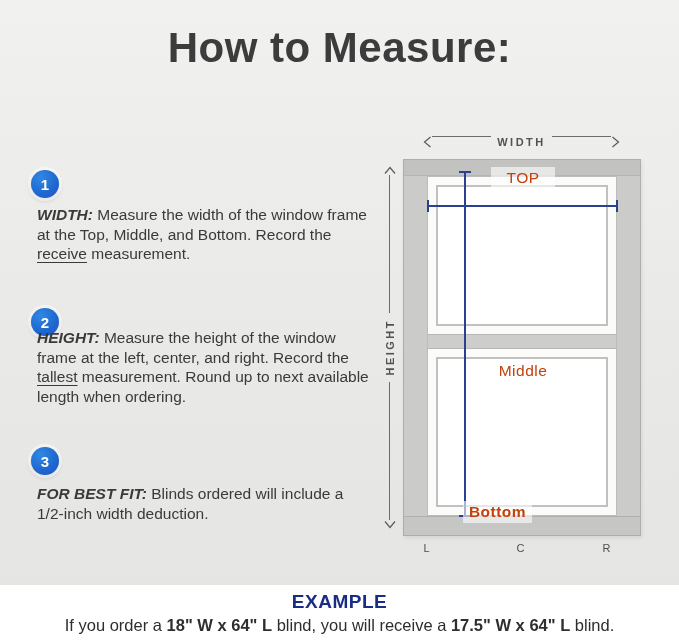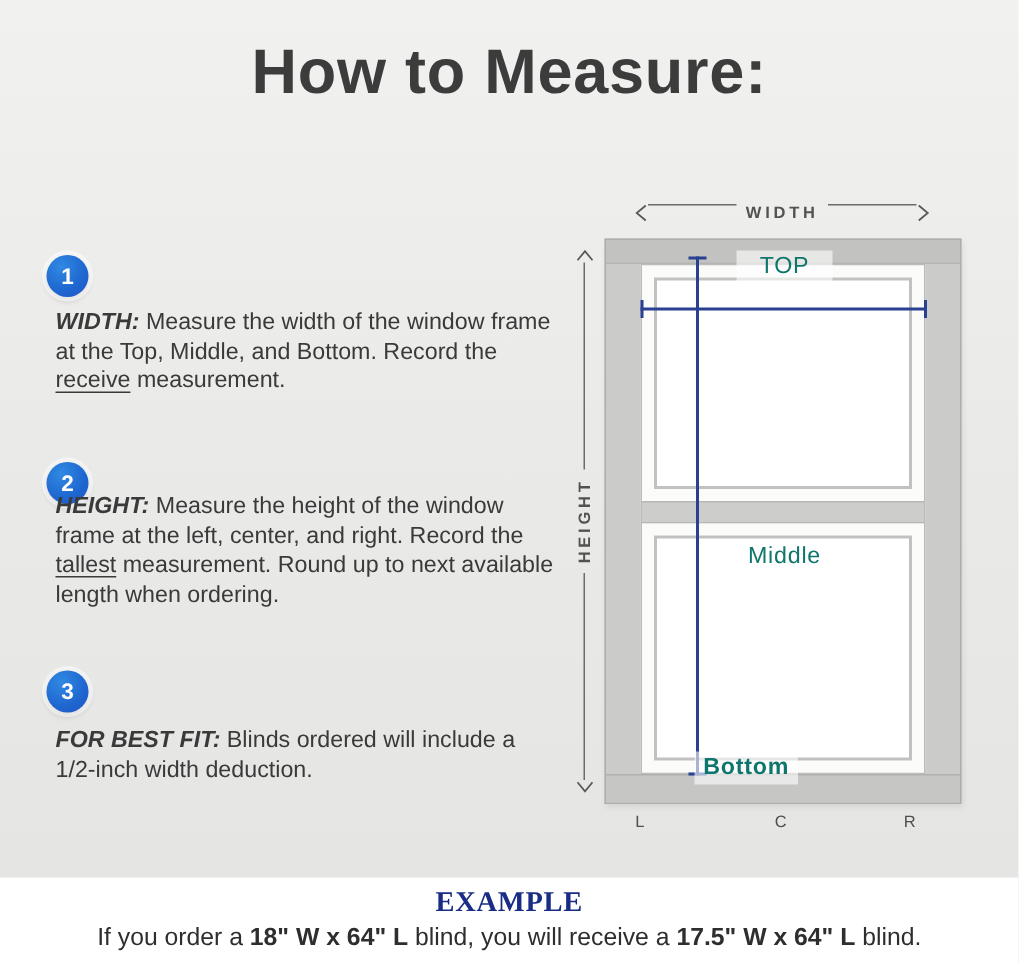--- a/index.html
+++ b/index.html
@@ -80,21 +80,21 @@
   .measure-hline::before, .measure-hline::after {
     content: ""; position: absolute; top: -5px; width: 2px; height: 12px;
     background: var(--measure-line-navy,#2a4191);
   }
   .measure-hline::before { left: 0; }
   .measure-hline::after { right: 0; }
 
   
   .pos-label {
     background: rgba(255,255,255,0.6);
-    font-size: 15.5px; color: #0f766e; text-align: center;
+    font-size: 15.5px; color: #c2410c; text-align: center;
     display: flex; align-items: center; justify-content: center;
     height: 22px; letter-spacing: 0.5px;
   }
   .label-top    { left: 491px; top: 167px; width: 64px; }
   .label-middle { left: 486px; top: 331px; width: 74px; margin-top: 29px; }
   .label-bottom { left: 463px; top: 501px; width: 69px; font-weight: bold; }
 
   .lcr { top: 542px; font-size: 11px; color: #4f4f4f; letter-spacing: 1px; width: 14px; text-align: center; }
   .lcr-l { left: 420px; } .lcr-c { left: 514px; } .lcr-r { left: 600px; }
 
@@ -120,21 +120,20 @@
   .chev { flex: 0 0 auto; display: block; }
 
   
   .example-section {
     left: 0; right: 0; top: 585px; height: 57px; background: #ffffff;
     text-align: center;
   }
   .example-heading {
     margin-top: 6px; font-size: 19px; font-weight: 700; letter-spacing: 0.5px;
     color: var(--example-navy,#1a2d86);
-    font-family: Liberation Serif, serif;
   }
   .example-body { margin-top: 3px; font-size: 16.5px; color: #2e2e2e; }
   .example-bold { font-weight: 700; }
 </style>
 </head>
 <body>
 
 <div class="abs title-wrap">
   <div class="title-line1">How to Measure:</div>
 </div>

